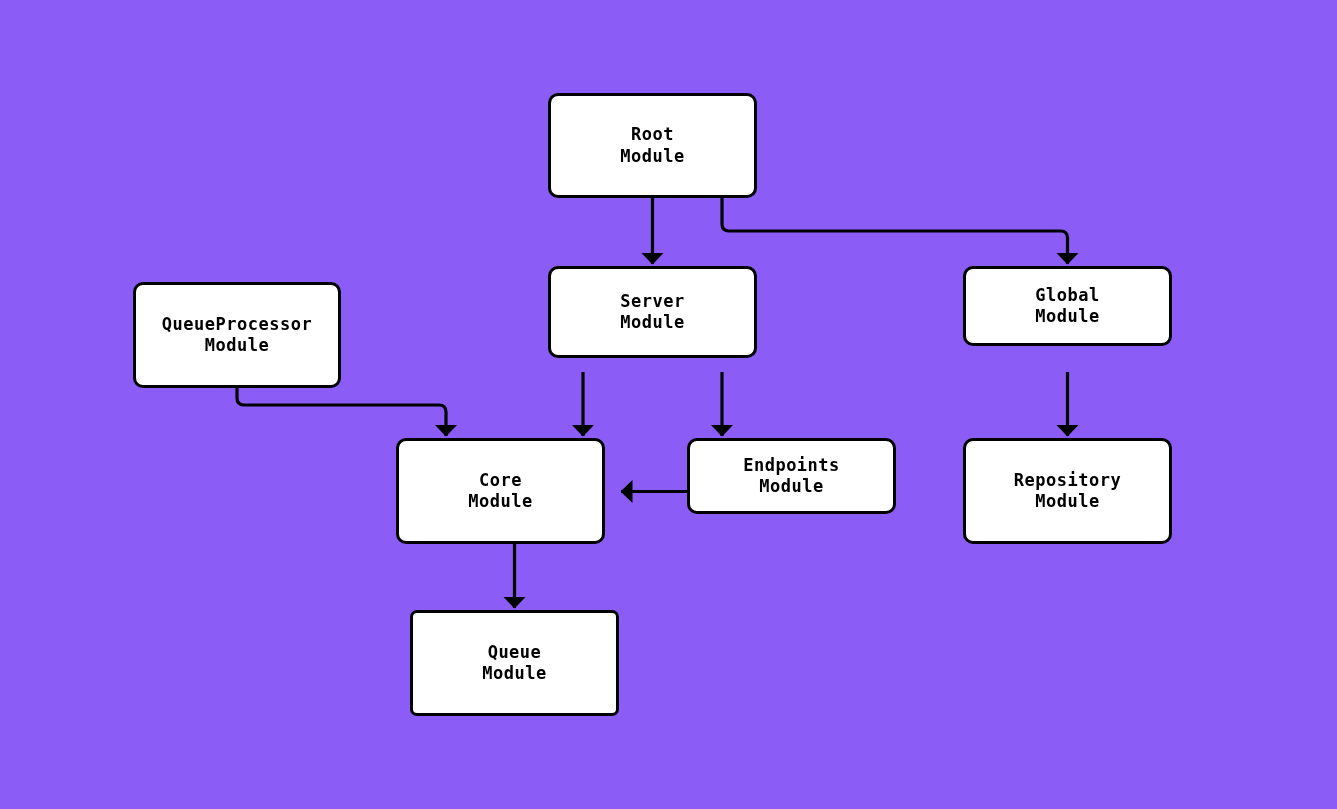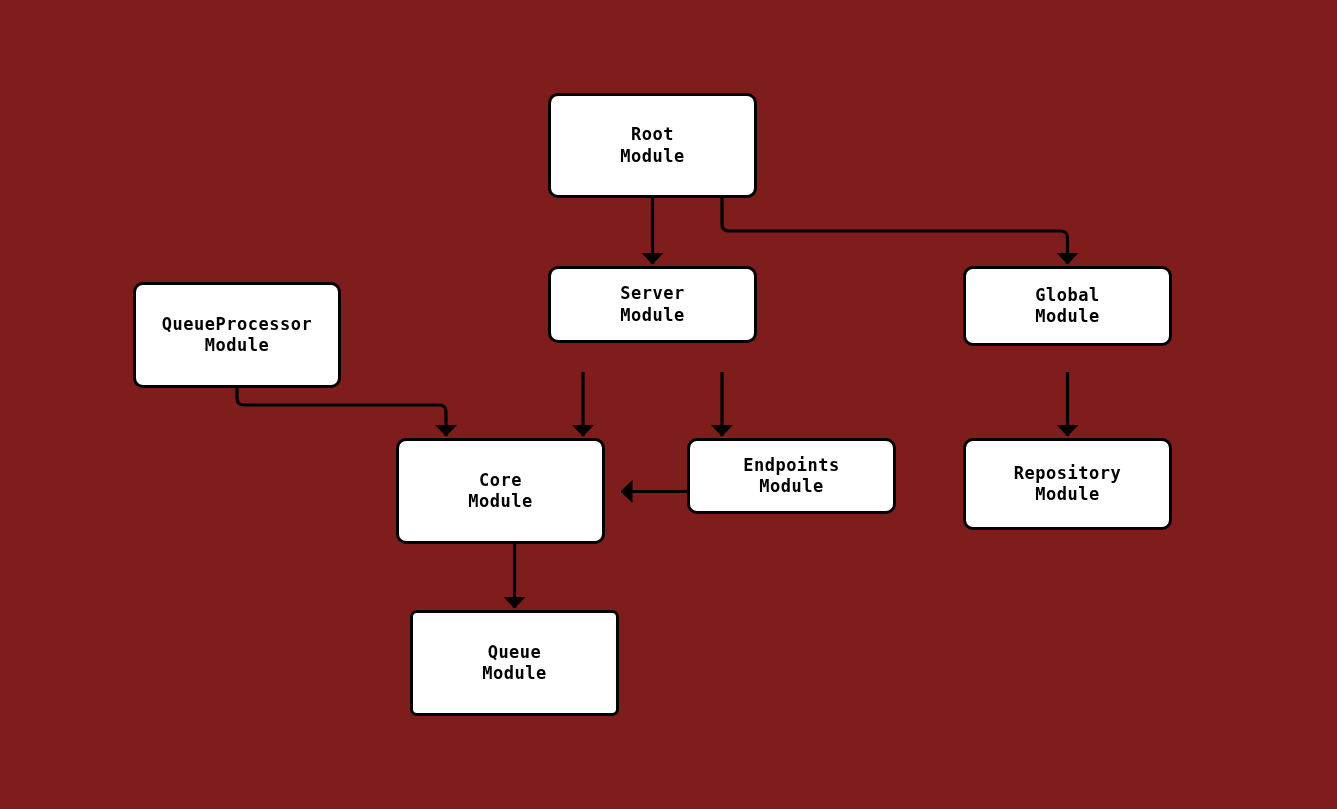--- a/index.html
+++ b/index.html
@@ -4,21 +4,21 @@
 <style>
   html, body {
     margin: 0;
     padding: 0;
     background: #ffffff;
   }
   .canvas {
     position: relative;
     width: 1337px;
     height: 809px;
-    background: #7f1d1d;
+    background: #8b5cf6;
     font-family: "DejaVu Sans Mono", "Liberation Mono", monospace;
     overflow: hidden;
   }
   .edges-svg {
     position: absolute;
     left: 0;
     top: 0;
     width: 1337px;
     height: 809px;
     pointer-events: none;
@@ -80,41 +80,41 @@
   <div class="node" style="left:548px; top:93px; width:209px; height:105px;">
     <span class="label">Root
 Module</span>
   </div>
 
   <div class="node" style="left:133px; top:282px; width:208px; height:106px;">
     <span class="label">QueueProcessor
 Module</span>
   </div>
 
-  <div class="node" style="left:548px; top:266px; width:209px; height:77px;">
+  <div class="node" style="left:548px; top:266px; width:209px; height:92px;">
     <span class="label">Server
 Module</span>
   </div>
 
   <div class="node" style="left:963px; top:266px; width:209px; height:80px;">
     <span class="label">Global
 Module</span>
   </div>
 
   <div class="node" style="left:396px; top:438px; width:209px; height:106px;justify-content:center;">
     <span class="label">Core
 Module</span>
   </div>
 
   <div class="node" style="left:687px; top:438px; width:209px; height:76px;">
     <span class="label">Endpoints
 Module</span>
   </div>
 
-  <div class="node" style="left:963px; top:438px; width:209px; height:92px;">
+  <div class="node" style="left:963px; top:438px; width:209px; height:106px;">
     <span class="label">Repository
 Module</span>
   </div>
 
   <div class="node" style="left:410px; top:610px; width:209px; height:106px;border-radius:7px;">
     <span class="label">Queue
 Module</span>
   </div>
 
 </div>

